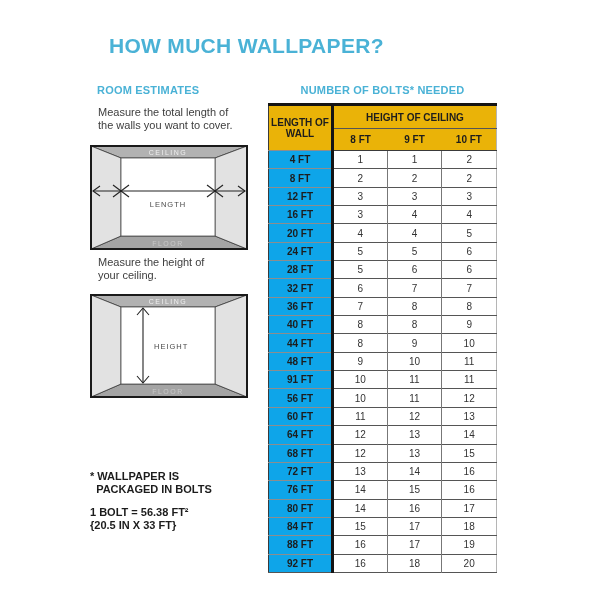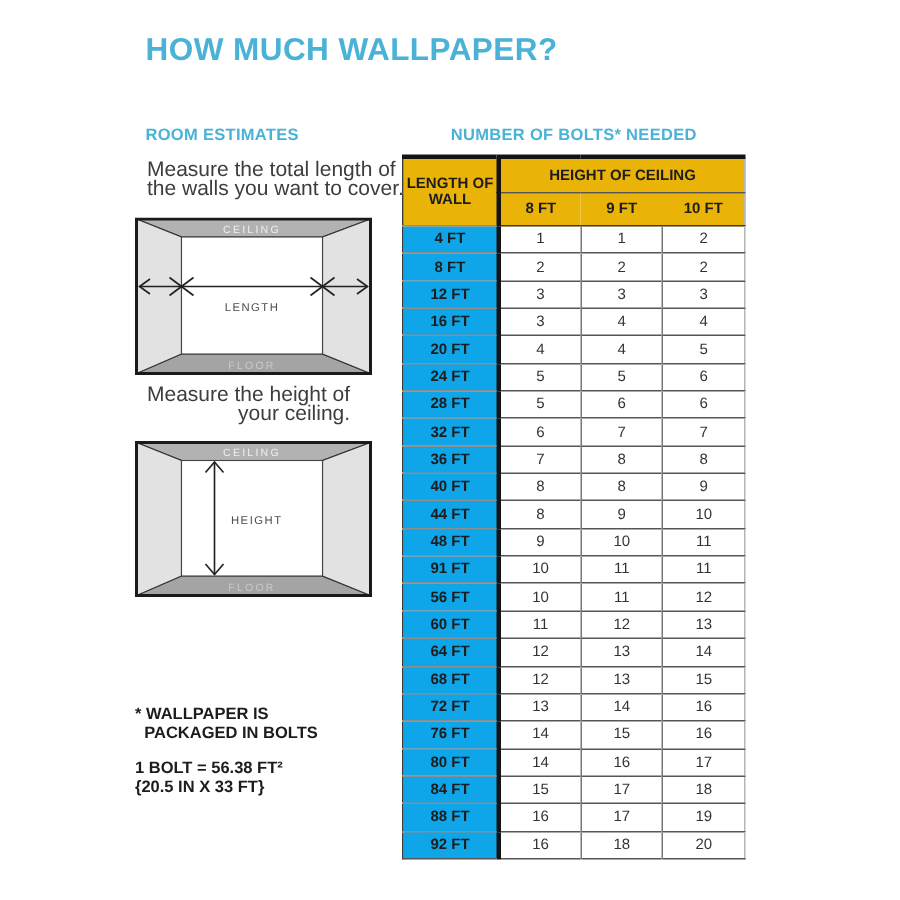--- a/index.html
+++ b/index.html
@@ -7,46 +7,46 @@
     position: relative;
     width: 600px;
     height: 600px;
     background: #ffffff;
     font-family: "Liberation Sans", sans-serif;
     overflow: hidden;
   }
   .page-title {
     position: absolute;
     left: 97px; top: 22px;
-    margin: 0;
+    margin: 12px;
     font-size: 21px;
     font-weight: bold;
     color: #4ab2d6;
     letter-spacing: 0.3px;
   }
   .section-heading {
     position: absolute;
     margin: 0;
     font-size: 11px;
     font-weight: bold;
     color: #4ab2d6;
     letter-spacing: 0.2px;
   }
   .h-room { left: 97px; top: 84px; }
   .h-bolts { left: 268px; top: 84px; width: 229px; text-align: center; }
   .step-text {
     position: absolute;
     margin: 0;
-    font-size: 14px;
+    font-size: 11px;
     line-height: 12.5px;
     color: #3d3d3d;
     white-space: pre-line;
   }
   .step1 { left: 98px; top: 106px; }
-  .step2 { left: 98px; top: 256px; text-align: right; }
+  .step2 { left: 98px; top: 256px; }
   .step3 { left: 98px; top: 408px; }
   .footnote {
     position: absolute;
     margin: 0;
     font-size: 11px;
     line-height: 13px;
     font-weight: bold;
     color: #1c1c1c;
     white-space: pre-wrap;
   }

